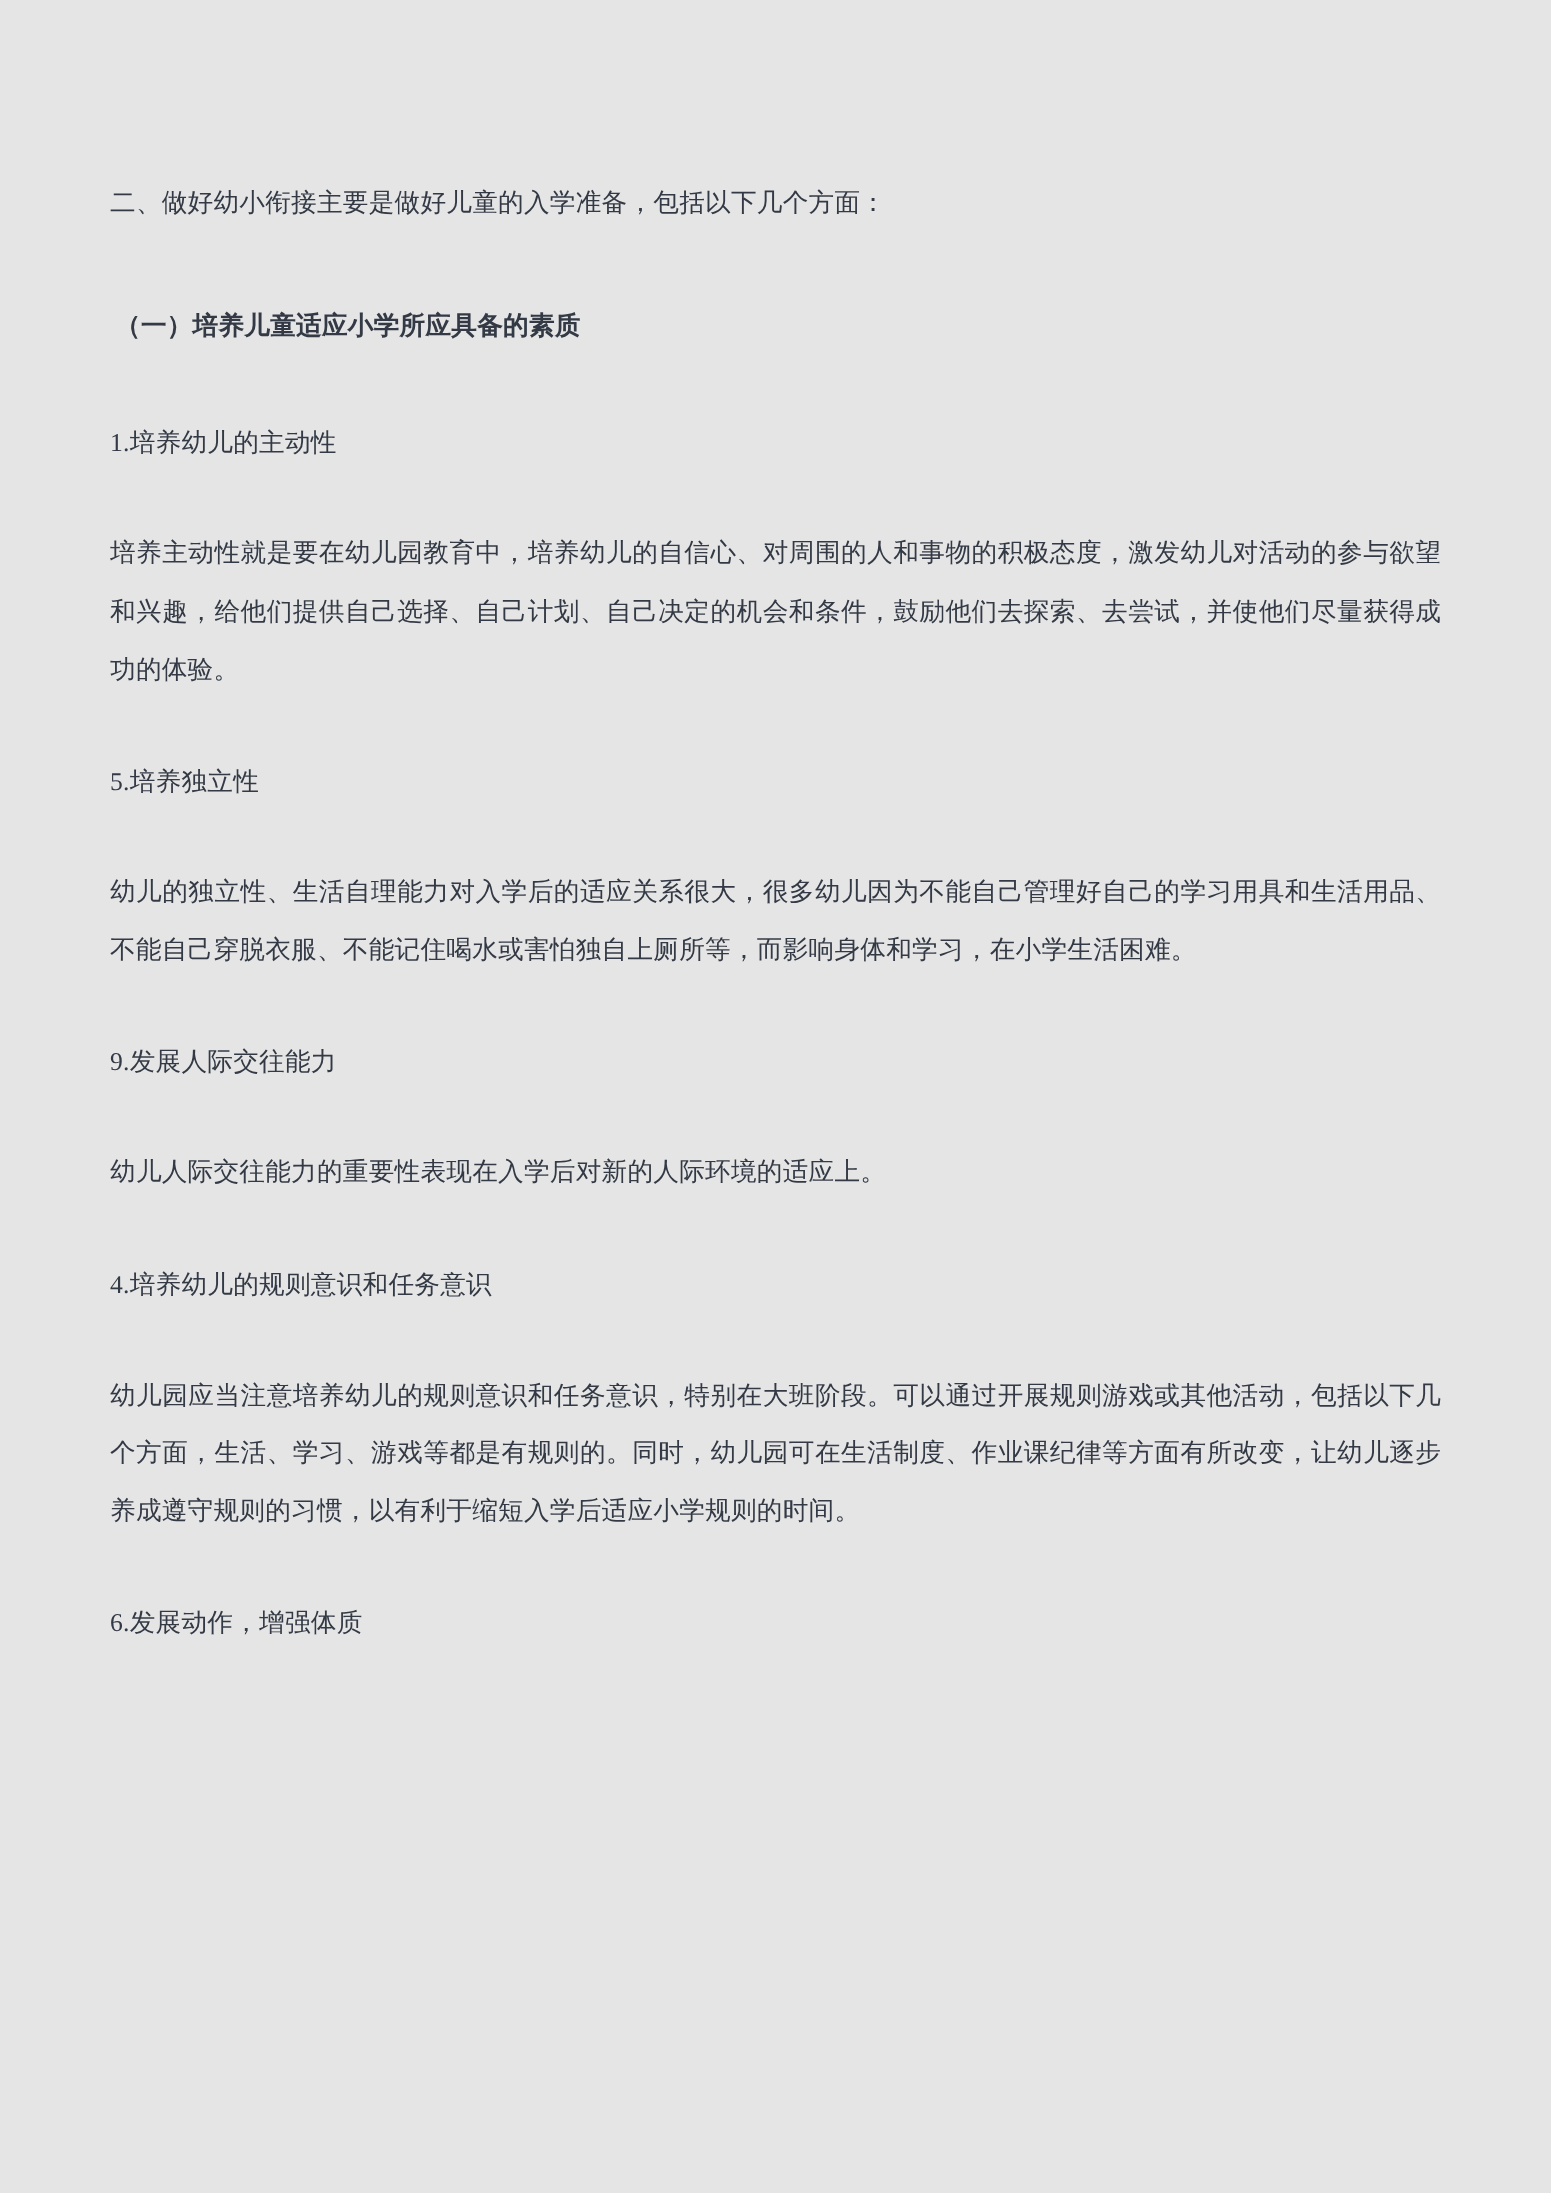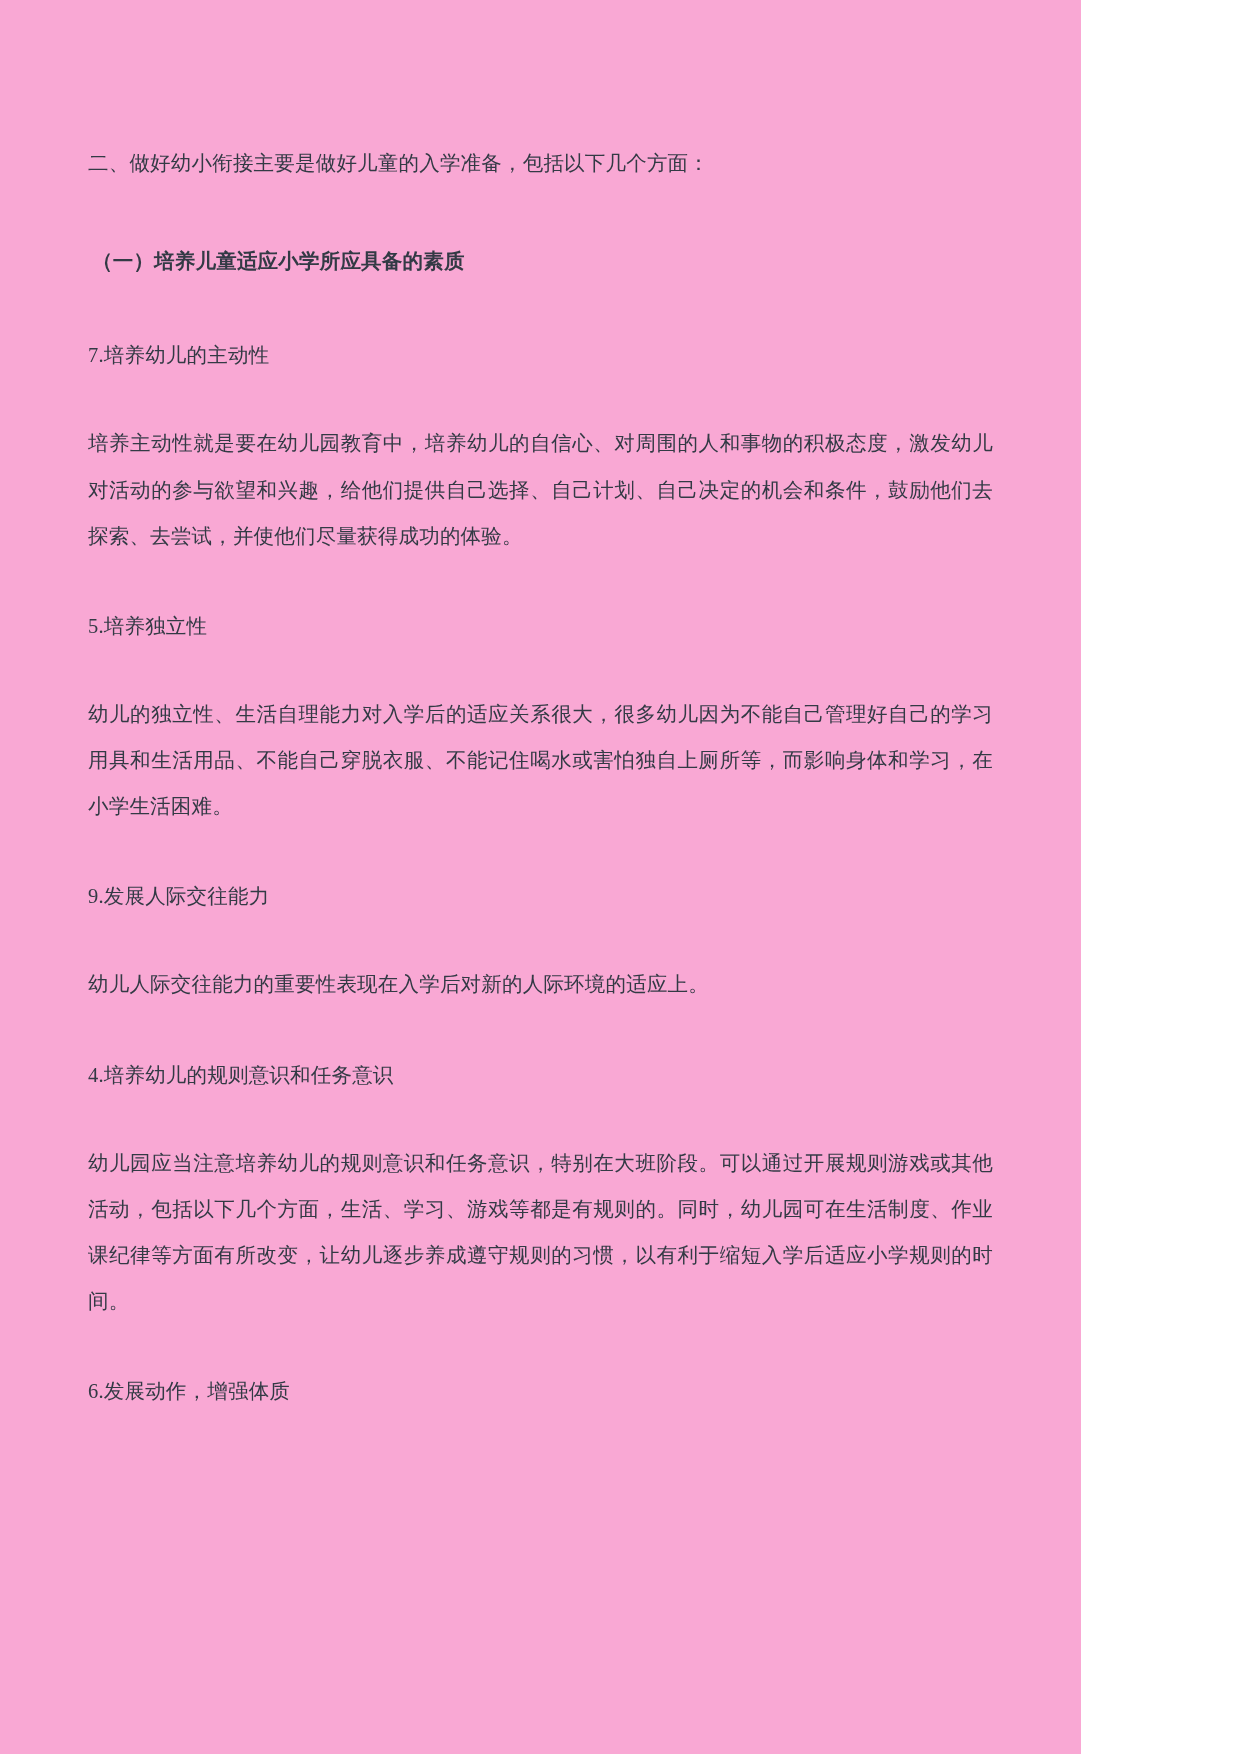--- a/index.html
+++ b/index.html
@@ -10,24 +10,24 @@
   }
   body {
     width: 1241px;
     height: 1754px;
     font-family: "Liberation Serif", "DejaVu Serif", serif;
     color: #333a45;
     -webkit-font-smoothing: antialiased;
   }
   .page {
     box-sizing: border-box;
-    width: 1081px;
+    width: 1241px;
     min-height: 1754px;
     padding: 140px 88px 60px 88px;
-    background: #f9a8d4;
+    background: #e5e5e5;
   }
   .doc-body {
     display: block;
   }
   .para {
     font-size: 20.5px;
     line-height: 2.25;
     color: #333a45;
     margin: 0 0 30px 0;
     text-align: justify;
@@ -57,21 +57,21 @@
 </head>
 <body>
 
 <div class="page">
   <div class="doc-body">
 
     <p class="para heading-2">二、做好幼小衔接主要是做好儿童的入学准备，包括以下几个方面：</p>
 
     <p class="para sub-heading indent-1">（一）培养儿童适应小学所应具备的素质</p>
 
-    <p class="para item-title">7.培养幼儿的主动性</p>
+    <p class="para item-title">1.培养幼儿的主动性</p>
 
     <p class="para block">培养主动性就是要在幼儿园教育中，培养幼儿的自信心、对周围的人和事物的积极态度，激发幼儿对活动的参与欲望和兴趣，给他们提供自己选择、自己计划、自己决定的机会和条件，鼓励他们去探索、去尝试，并使他们尽量获得成功的体验。</p>
 
     <p class="para item-title">5.培养独立性</p>
 
     <p class="para block">幼儿的独立性、生活自理能力对入学后的适应关系很大，很多幼儿因为不能自己管理好自己的学习用具和生活用品、不能自己穿脱衣服、不能记住喝水或害怕独自上厕所等，而影响身体和学习，在小学生活困难。</p>
 
     <p class="para item-title">9.发展人际交往能力</p>
 
     <p class="para block">幼儿人际交往能力的重要性表现在入学后对新的人际环境的适应上。</p>

